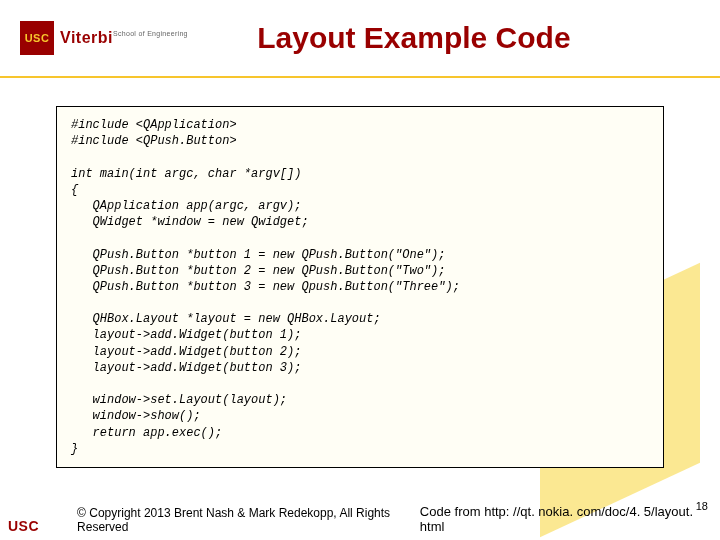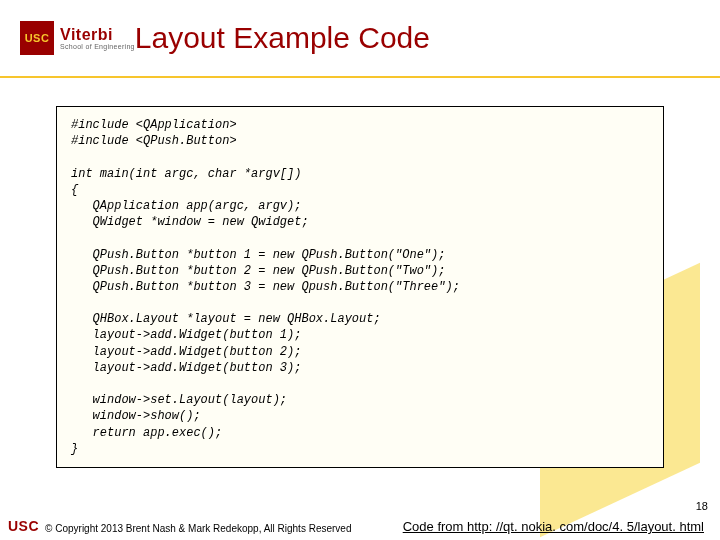--- a/index.html
+++ b/index.html
@@ -43,39 +43,40 @@
     color: #f7c52d;
     font-weight: bold;
     font-size: 11px;
     display: flex;
     align-items: center;
     justify-content: center;
     letter-spacing: 0.5px;
   }
   .logo-text {
     display: flex;
-    flex-direction: column;
+    flex-direction: row;
     line-height: 1;
   }
   .logo-viterbi {
     color: #990000;
     font-size: 16px;
     font-weight: bold;
     letter-spacing: 0.5px;
   }
   .logo-sub {
     color: #666;
     font-size: 7px;
     letter-spacing: 0.3px;
   }
   .title {
     flex: 1;
+    text-align: center;
     color: #990000;
     font-size: 30px;
-    font-weight: normal;
+    font-weight: bold;
     padding-right: 60px;
   }
   .code-frame {
     position: relative;
     margin: 28px 56px 0 56px;
     border: 1px solid #000;
     background: #fffef5;
     padding: 10px 14px;
     z-index: 2;
     font-style: italic;
@@ -103,27 +104,27 @@
     align-items: flex-end;
     gap: 6px;
   }
   .usc-small {
     color: #990000;
     font-weight: bold;
     font-size: 14px;
     letter-spacing: 0.5px;
   }
   .copyright {
-    font-size: 10px;
+    font-size: 12px;
     color: #000;
+    margin-left: 32px;
   }
   .source {
     font-size: 13px;
     color: #000;
-    text-decoration: underline;
   }
   .page-num {
     position: absolute;
     right: 12px;
     bottom: 28px;
     font-size: 11px;
     color: #000;
     z-index: 2;
   }
 </style>

